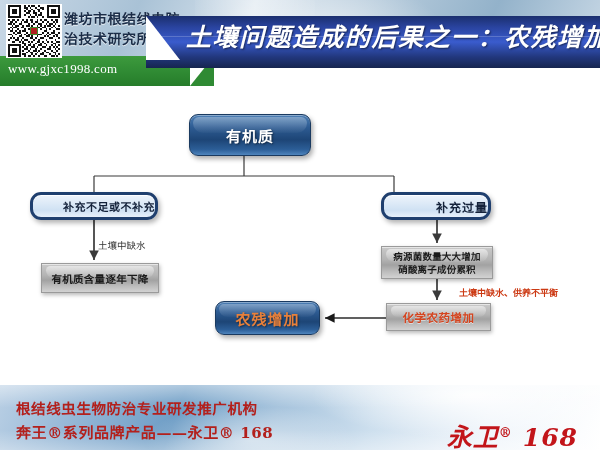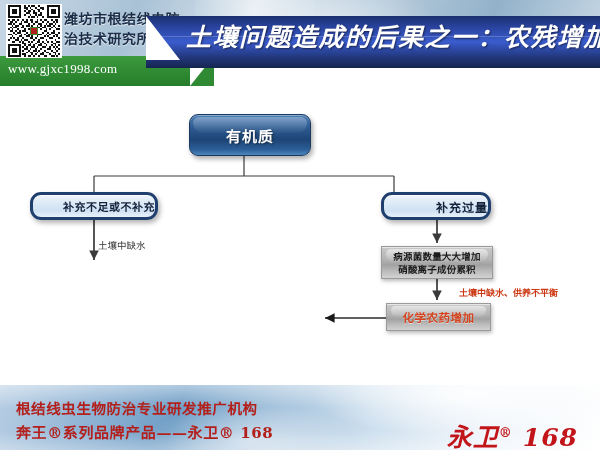--- a/index.html
+++ b/index.html
@@ -616,30 +616,36 @@
     </div>
 
     <div class="node node-blue-light" id="node-insufficient">
       <span class="node-label">补充不足或不补充</span>
     </div>
 
     <div class="node node-blue-light" id="node-excess">
       <span class="node-label">补充过量</span>
     </div>
 
+    <div class="node node-gray" id="node-decline">
+      <span class="node-label">有机质含量逐年下降</span>
+    </div>
 
     <div class="node node-gray" id="node-pathogen">
       <span class="node-label node-label-multiline">病源菌数量大大增加
 硝酸离子成份累积</span>
     </div>
 
     <div class="node node-gray" id="node-pesticide">
       <span class="node-label">化学农药增加</span>
     </div>
 
+    <div class="node node-blue-dark" id="node-residue">
+      <span class="node-label">农残增加</span>
+    </div>
 
     <div class="edge-label" id="label-absorb">土壤中缺水</div>
     <div class="edge-label" id="label-water">土壤中缺水、供养不平衡</div>
   </div>
 
   <div class="footer">
     <div class="footer-photo"></div>
     <div class="footer-line1">根结线虫生物防治专业研发推广机构</div>
     <div class="footer-line2">奔王®系列品牌产品——永卫® 168</div>
     <div class="brand-right">

